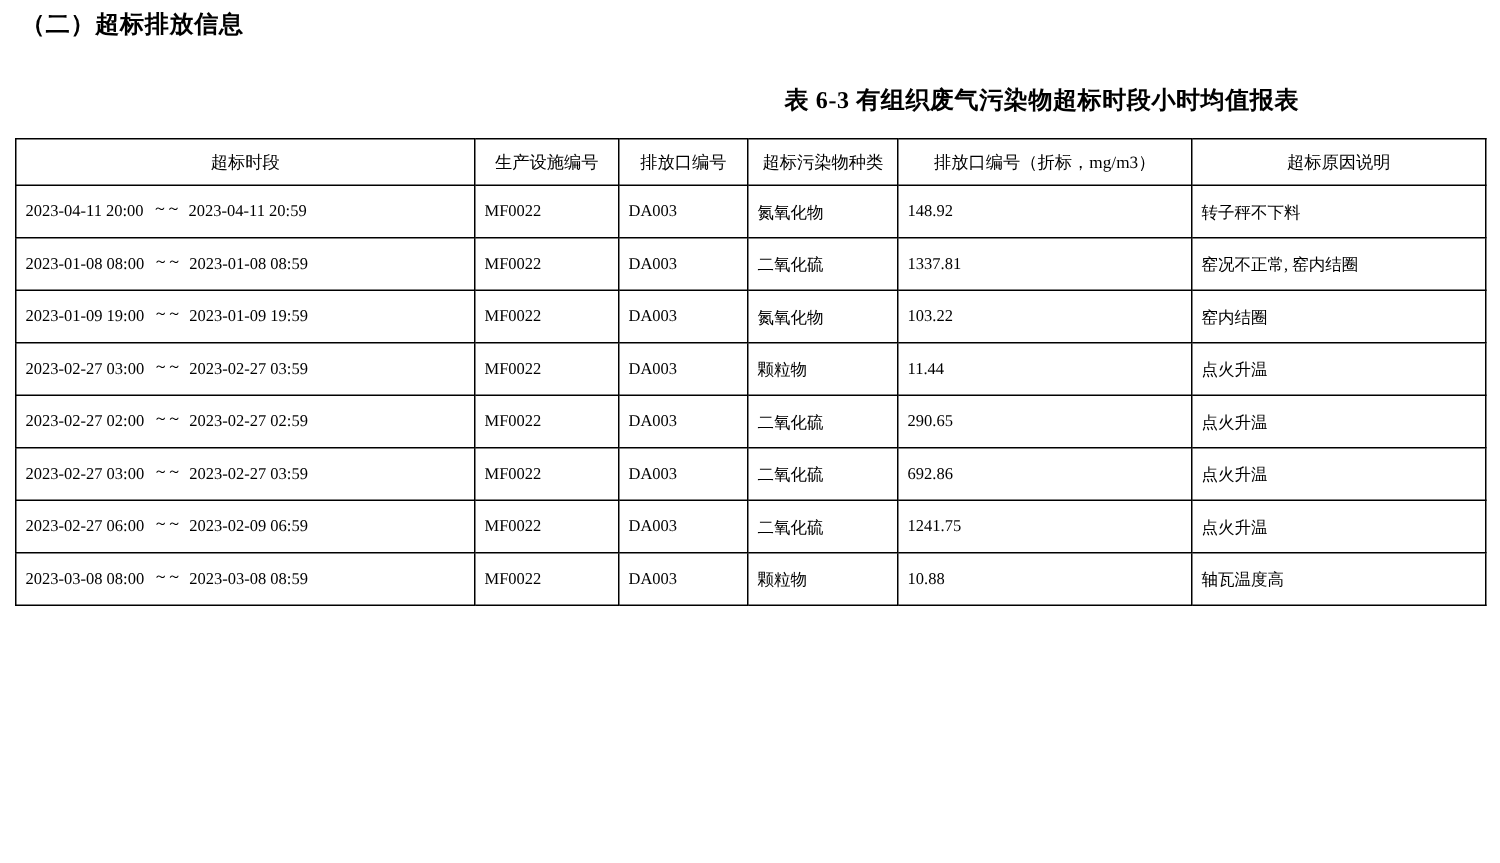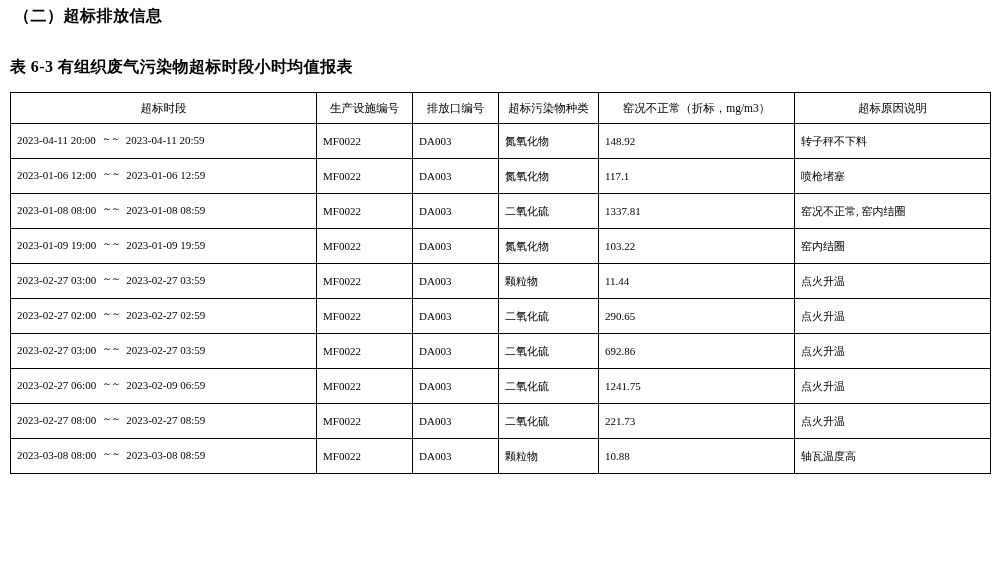--- a/index.html
+++ b/index.html
@@ -24,21 +24,21 @@
   .section-heading {
     font-family: "Liberation Serif", "DejaVu Serif", serif;
     font-size: 16px;
     font-weight: bold;
     letter-spacing: 0.5px;
     padding-top: 6px;
     padding-left: 4px;
     margin: 0;
   }
   .table-title {
-    text-align: left;
+    text-align: right;
     font-size: 16px;
     font-weight: bold;
     margin-top: 30px;
     margin-bottom: 14px;
     letter-spacing: 0.4px;
   }
   table.report {
     border-collapse: collapse;
     width: 980px;
     margin: 0 auto;
@@ -104,40 +104,32 @@
       <col class="col-pollut">
       <col class="col-conc">
       <col class="col-reason">
     </colgroup>
     <thead>
       <tr>
         <th>超标时段</th>
         <th>生产设施编号</th>
         <th>排放口编号</th>
         <th>超标污染物种类</th>
-        <th class="conc-head-small">窑况不正常（折标，mg/m3）</th>
+        <th class="conc-head-small">排放口编号（折标，mg/m3）</th>
         <th>超标原因说明</th>
       </tr>
     </thead>
     <tbody id="table-body">
         <tr>
           <td class="period-cell"><span>2023-04-11 20:00</span><span class="wave">～～</span><span>2023-04-11 20:59</span></td>
           <td>MF0022</td>
           <td>DA003</td>
           <td>氮氧化物</td>
           <td>148.92</td>
           <td>转子秤不下料</td>
-        </tr>
-        <tr>
-          <td class="period-cell"><span>2023-01-06 12:00</span><span class="wave">～～</span><span>2023-01-06 12:59</span></td>
-          <td>MF0022</td>
-          <td>DA003</td>
-          <td>氮氧化物</td>
-          <td>117.1</td>
-          <td>喷枪堵塞</td>
         </tr>
         <tr>
           <td class="period-cell"><span>2023-01-08 08:00</span><span class="wave">～～</span><span>2023-01-08 08:59</span></td>
           <td>MF0022</td>
           <td>DA003</td>
           <td>二氧化硫</td>
           <td>1337.81</td>
           <td>窑况不正常, 窑内结圈</td>
         </tr>
         <tr>
@@ -174,28 +166,20 @@
         </tr>
         <tr>
           <td class="period-cell"><span>2023-02-27 06:00</span><span class="wave">～～</span><span>2023-02-09 06:59</span></td>
           <td>MF0022</td>
           <td>DA003</td>
           <td>二氧化硫</td>
           <td>1241.75</td>
           <td>点火升温</td>
         </tr>
         <tr>
-          <td class="period-cell"><span>2023-02-27 08:00</span><span class="wave">～～</span><span>2023-02-27 08:59</span></td>
-          <td>MF0022</td>
-          <td>DA003</td>
-          <td>二氧化硫</td>
-          <td>221.73</td>
-          <td>点火升温</td>
-        </tr>
-        <tr>
           <td class="period-cell"><span>2023-03-08 08:00</span><span class="wave">～～</span><span>2023-03-08 08:59</span></td>
           <td>MF0022</td>
           <td>DA003</td>
           <td>颗粒物</td>
           <td>10.88</td>
           <td>轴瓦温度高</td>
         </tr>
       </tbody>
   </table>
 

